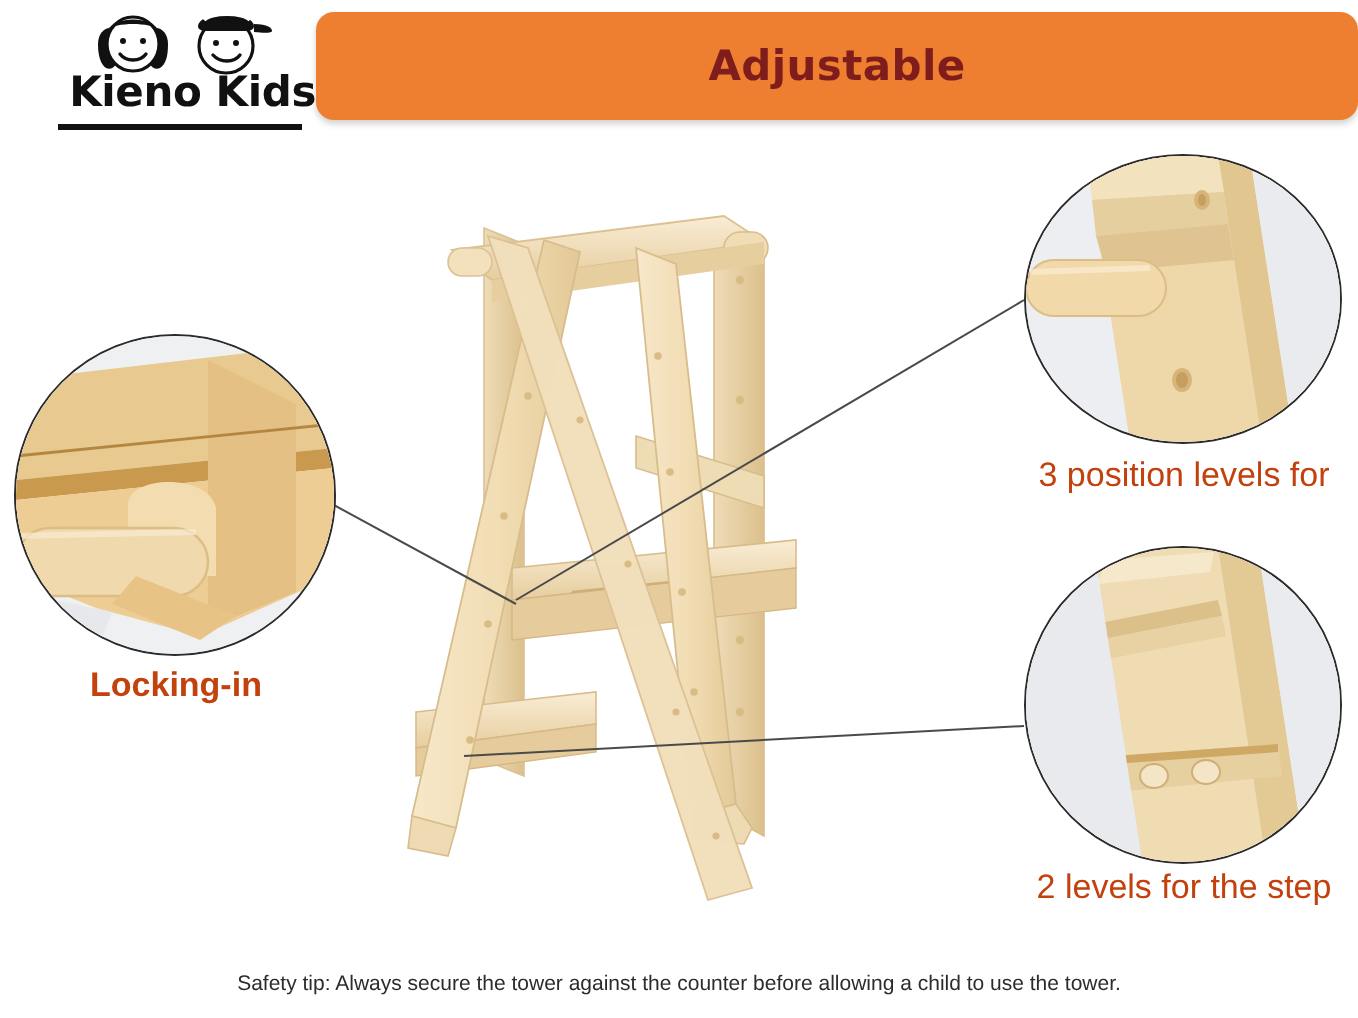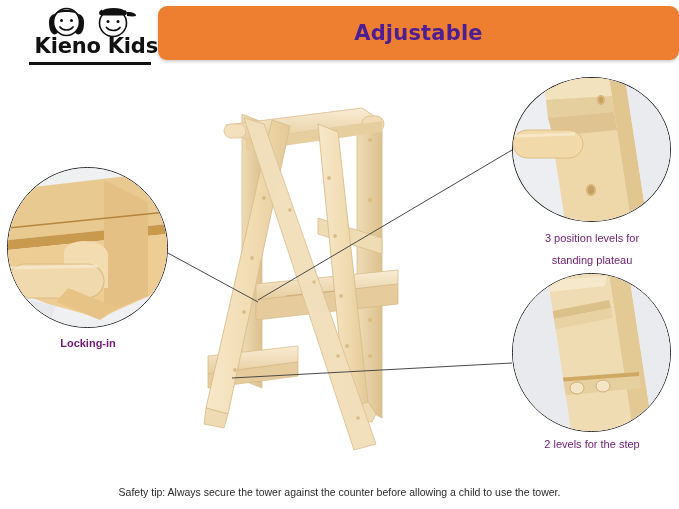--- a/index.html
+++ b/index.html
@@ -19,36 +19,36 @@
   }
   .logo-rule{position:absolute;left:5px;top:60px;width:122px;height:3px;background:#111;}
   .banner{
     position:absolute;left:158px;top:6px;width:521px;height:54px;
     background:#ee7f30;border-radius:9px 9px 9px 9px;
     box-shadow:0 2px 3px rgba(0,0,0,.18);
   }
   .banner-label{
     position:absolute;left:0;top:0;width:100%;height:54px;
     display:flex;align-items:center;justify-content:center;
-    color:#4c1d95;font-size:21px;font-weight:bold;letter-spacing:.2px;
+    color:#7f1d1d;font-size:21px;font-weight:bold;letter-spacing:.2px;
     font-family:"DejaVu Sans","Liberation Sans",sans-serif;
   }
 
   
   .leaders{position:absolute;left:0;top:0;width:679px;height:509px;pointer-events:none;}
 
   
   .callout{position:absolute;}
   .circle{
     position:absolute;left:0;top:0;border-radius:50%;
     border:1.3px solid #2b2b2b;overflow:hidden;background:#eceef1;
   }
   .callout-label{
     position:absolute;width:100%;text-align:center;
-    font-size:11px;line-height:22px;color:#701a75;
+    font-size:17px;line-height:22px;color:#c2410c;
     font-family:"Liberation Sans","DejaVu Sans",sans-serif;
   }
   .c-left{left:7px;top:167px;width:162px;height:162px;font-weight:bold;}
   .c-left .circle{width:159px;height:159px;}
   .c-left .callout-label{left:-12px;top:165px;width:186px;}
   .c-tr{left:512px;top:77px;width:160px;height:146px;}
   .c-tr .circle{width:157px;height:143px;}
   .c-tr .callout-label{left:-6px;top:150px;width:172px;text-align:center;}
   .c-br{left:512px;top:273px;width:160px;height:160px;}
   .c-br .circle{width:157px;height:157px;}
@@ -218,21 +218,20 @@
       <path d="M2 58 L62 56" stroke="#f9edd5" stroke-width="3" opacity=".7"></path>
       <ellipse cx="88" cy="22" rx="4" ry="5" fill="#d8b478"></ellipse>
       <ellipse cx="88" cy="22" rx="2" ry="3" fill="#c49f60"></ellipse>
       <ellipse cx="78" cy="112" rx="5" ry="6" fill="#d8b478"></ellipse>
       <ellipse cx="78" cy="112" rx="3" ry="4" fill="#c49f60"></ellipse>
       <path d="M112 0 L157 0 L157 143 L134 143 Z" fill="#e9ebee"></path>
     </svg>
   </div>
   <div class="callout-label">
     <div>3 position levels for</div>
-    <div>standing plateau</div>
   </div>
 </div>
 
 <div class="callout c-br">
   <div class="circle">
     <svg viewBox="0 0 157 157" width="157" height="157">
       <rect width="157" height="157" fill="#eceef1"></rect>
       <path d="M34 0 L96 0 L120 157 L58 157 Z" fill="#f0dcb2"></path>
       <path d="M96 0 L116 0 L140 157 L120 157 Z" fill="#e3c994"></path>
       <path d="M24 22 L92 8 L96 26 L28 40 Z" fill="#efdcb4"></path>

